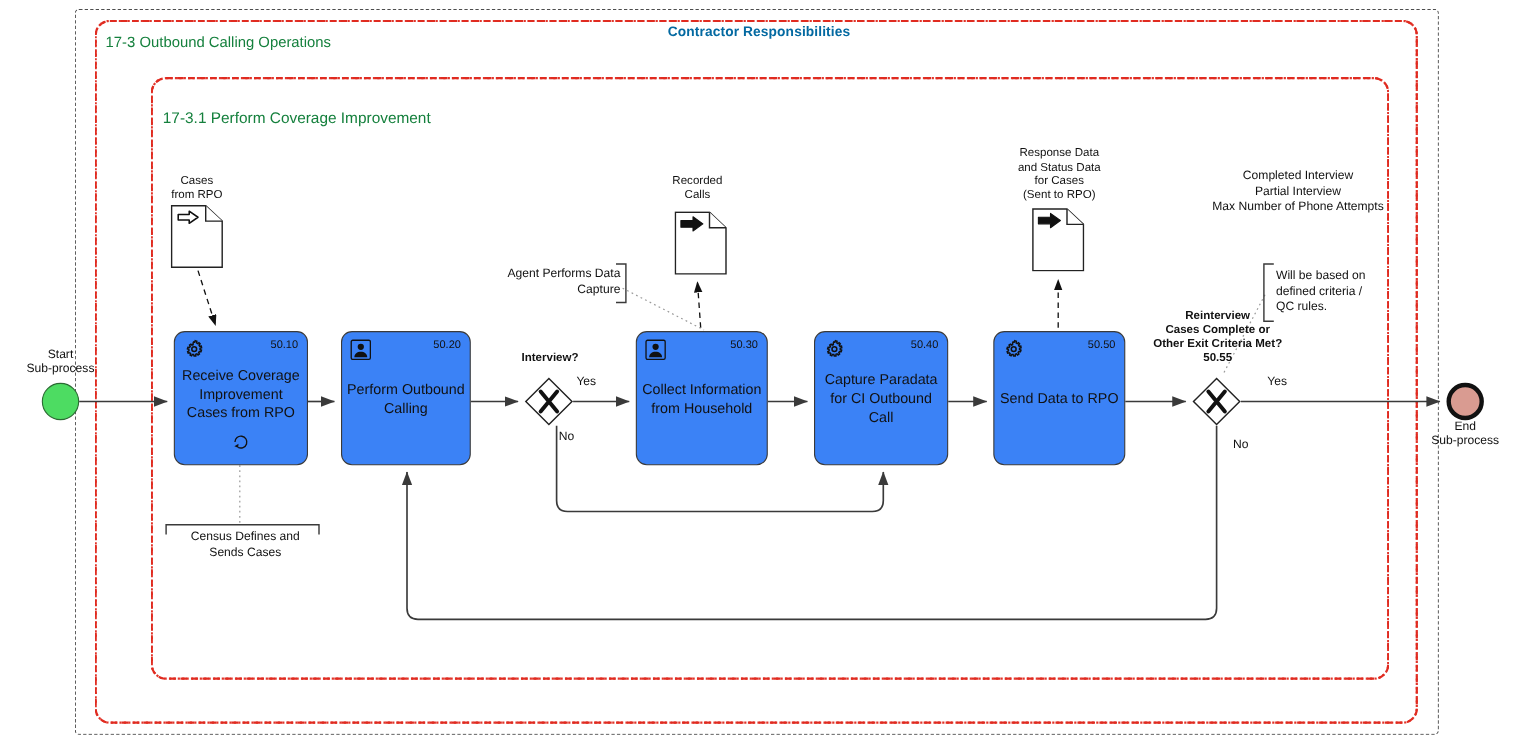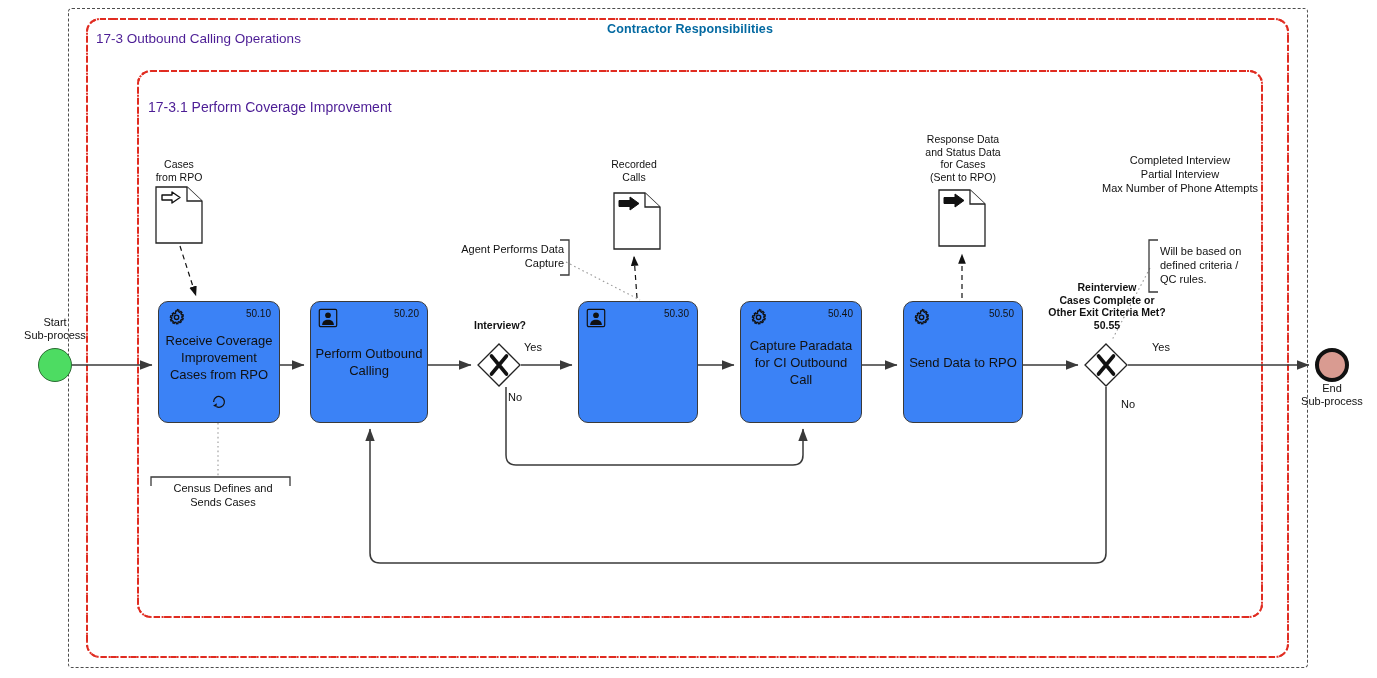--- a/index.html
+++ b/index.html
@@ -19,21 +19,21 @@
     position:absolute;box-sizing:border-box;
     border:2.2px dashed #e02b20;border-radius:14px;
   }
   .red-box::after{
     content:"";position:absolute;left:-2.2px;top:-2.2px;right:-2.2px;bottom:-2.2px;
     border:2.2px dotted #e02b20;border-radius:14px;pointer-events:none;
     opacity:.95;
   }
   #redOuter{left:86px;top:18px;width:1203px;height:640px;}
   #redInner{left:137px;top:70px;width:1126px;height:548px;}
-  .red-label{position:absolute;font-size:13px;color:#4c1d95;white-space:nowrap;}
+  .red-label{position:absolute;font-size:13px;color:#15803d;white-space:nowrap;}
   #redOuterLabel{left:96px;top:31px;font-size:13.5px;}
   #redInnerLabel{left:148px;top:99px;font-size:14px;}
 
   
   .event{position:absolute;border-radius:50%;box-sizing:border-box;}
   .ev-start{left:38px;top:348px;width:34px;height:34px;background:#4ddc62;border:1.6px solid #2b6b33;}
   .ev-end{left:1315px;top:348px;width:34px;height:34px;background:#d99b91;border:4.5px solid #111;}
   .ev-label{position:absolute;text-align:center;font-size:11px;line-height:13px;color:#111;}
   #startLabel{left:5px;top:316px;width:100px;}
   #endLabel{left:1282px;top:382px;width:100px;}
@@ -221,20 +221,21 @@
     <span class="icon-tl">
       <svg viewBox="0 0 24 24" width="22" height="22">
           <g stroke="#111" stroke-width="1.3" fill="none">
             <rect x="2.5" y="2.5" width="19" height="19" rx="1.5"></rect>
           </g>
           <circle cx="12" cy="9" r="3.1" fill="#111"></circle>
           <path d="M5.6 19.5c0-3.6 2.9-5.6 6.4-5.6s6.4 2 6.4 5.6z" fill="#111"></path>
         </svg>
     </span>
     <span class="task-num">50.30</span>
+    <span class="task-label">Collect Information from Household</span>
   </div>
 
   <div class="task" id="t5040">
     <span class="icon-tl">
       <svg viewBox="0 0 24 24" width="22" height="22">
           <g fill="none" stroke="#111" stroke-width="1.5">
             <path d="M12 4.2 13.1 4.4 13.6 2.9 15.2 3.5 15 5.1 16 5.8 17.3 4.9 18.4 6.1 17.4 7.3 18 8.4 19.6 8.3 19.9 9.9 18.4 10.5 18.4 11.7 19.8 12.4 19.3 13.9 17.7 13.8 17 14.8 17.7 16.2 16.4 17.1 15.3 16 14.2 16.5 14.1 18.1 12.5 18.2 12 16.7 10.8 16.6 10 17.9 8.6 17.2 9 15.7 8.1 14.9 6.6 15.3 6.1 13.8 7.4 13 7.3 11.8 5.9 11.1 6.4 9.6 8 9.7 8.6 8.7 8 7.3 9.3 6.4 10.4 7.4 11.5 7 11.5 5.4z"></path>
             <circle cx="12.6" cy="11.3" r="2.4"></circle>
           </g>
         </svg>

